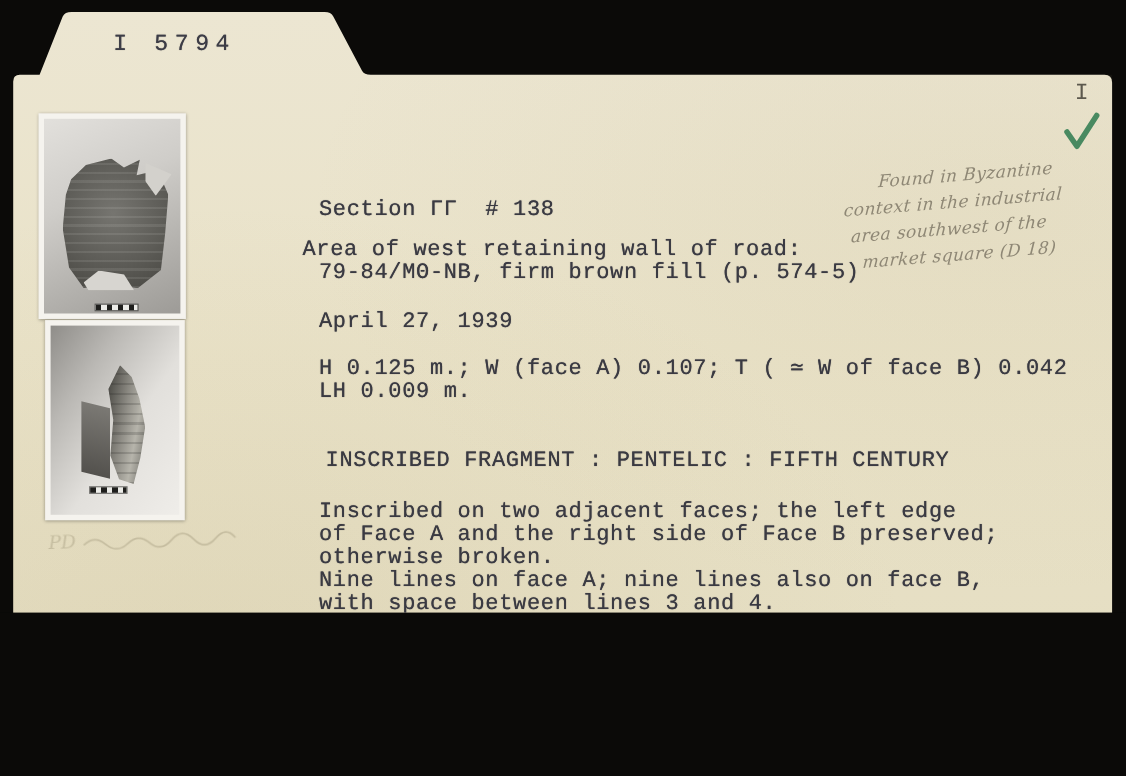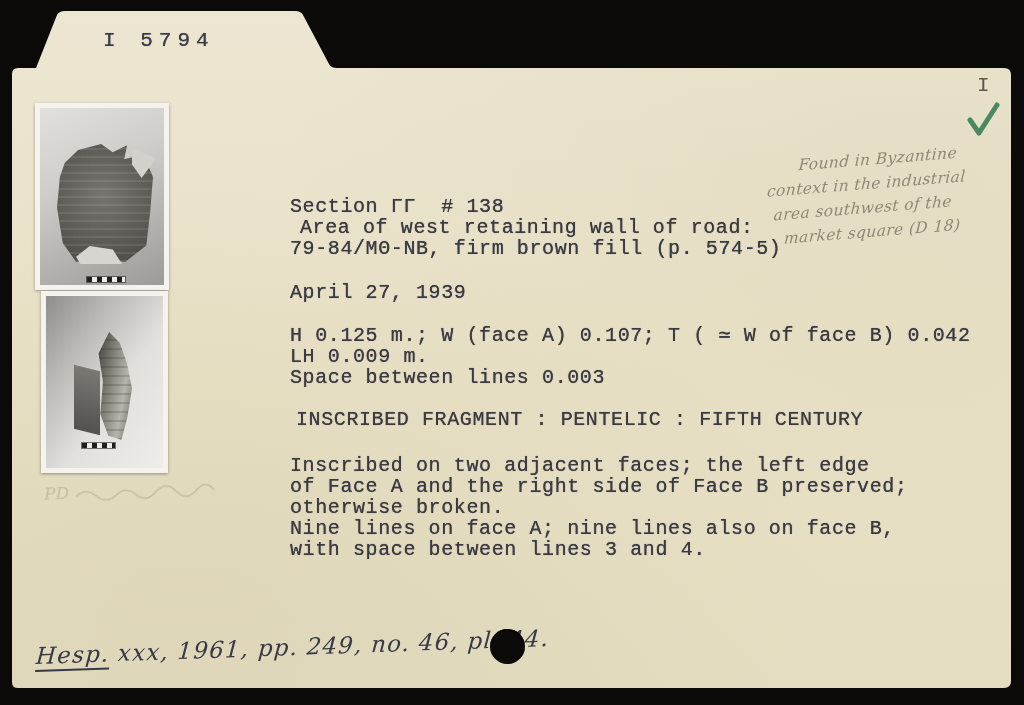--- a/index.html
+++ b/index.html
@@ -1,16 +1,16 @@
 <!DOCTYPE html>
 <html><head>
 <meta charset="utf-8">
 <style>
   html,body{margin:0;padding:0;background:#0b0a08;}
-  #stage{position:relative;width:1024px;height:705px;overflow:hidden;
+  #stage{position:relative;width:1024px;height:557px;overflow:hidden;
          font-family:"Liberation Sans",sans-serif;background:#0b0a08;}
   
   #card-svg{position:absolute;left:0;top:0;}
   .stain{position:absolute;pointer-events:none;}
   
   .typed{position:absolute;white-space:pre;font-family:"Liberation Mono","DejaVu Sans Mono",monospace;
          font-size:20px;line-height:20px;letter-spacing:.6px;color:#3a3a42;
          text-shadow:0 0 .7px rgba(45,45,55,.85);}
   
   .tab-label{position:absolute;left:103px;top:29px;font-family:"Liberation Mono","DejaVu Sans Mono",monospace;
@@ -108,27 +108,26 @@
   <div class="photo" id="photo-bottom">
     <div class="photo-inner">
       <div class="frag2-support"></div>
       <div class="frag2">
         <div class="frag2-tex"></div>
       </div>
       <div class="scalebar" id="scalebar-bottom"></div>
     </div>
   </div>
 
-  <div class="typed" style="left:290px;top:197px;">Section ΓΓ  # 138</div>
-  <div class="typed" style="left:300px;top:218px;text-align:right;">Area of west retaining wall of road:</div>
+  <div class="typed" style="left:290px;top:181px;">Section ΓΓ  # 138</div>
+  <div class="typed" style="left:275px;top:218px;text-align:right;">Area of west retaining wall of road:</div>
   <div class="typed" style="left:290px;top:239px;">79-84/ΜΘ-ΝΒ, firm brown fill (p. 574-5)</div>
   <div class="typed" style="left:290px;top:283px;">April 27, 1939</div>
   <div class="typed" style="left:290px;top:326px;">H 0.125 m.; W (face A) 0.107; T ( ≃ W of face B) 0.042</div>
   <div class="typed" style="left:290px;top:347px;">LH 0.009 m.</div>
-  <div class="typed" style="left:290px;top:368px;">Space between lines 0.003</div>
   <div class="typed" style="left:260px;top:410px;margin-left:36px;">INSCRIBED FRAGMENT : PENTELIC : FIFTH CENTURY</div>
   <div class="typed" style="left:290px;top:456px;">Inscribed on two adjacent faces; the left edge</div>
   <div class="typed" style="left:290px;top:477px;">of Face A and the right side of Face B preserved;</div>
   <div class="typed" style="left:290px;top:498px;">otherwise broken.</div>
   <div class="typed" style="left:290px;top:519px;">Nine lines on face A; nine lines also on face B,</div>
   <div class="typed" style="left:290px;top:540px;text-align:center;">with space between lines 3 and 4.</div>
 
   <div class="pencil-note">
     <div class="l1">Found in Byzantine</div>
     <div class="l2">context in the industrial</div>

